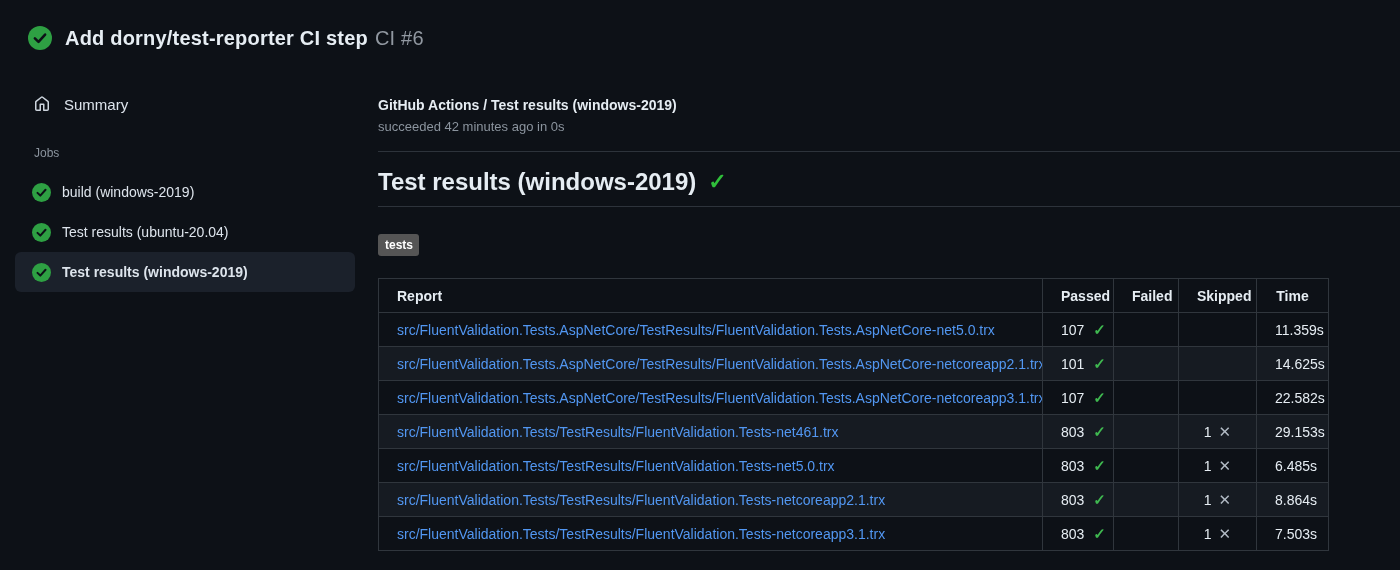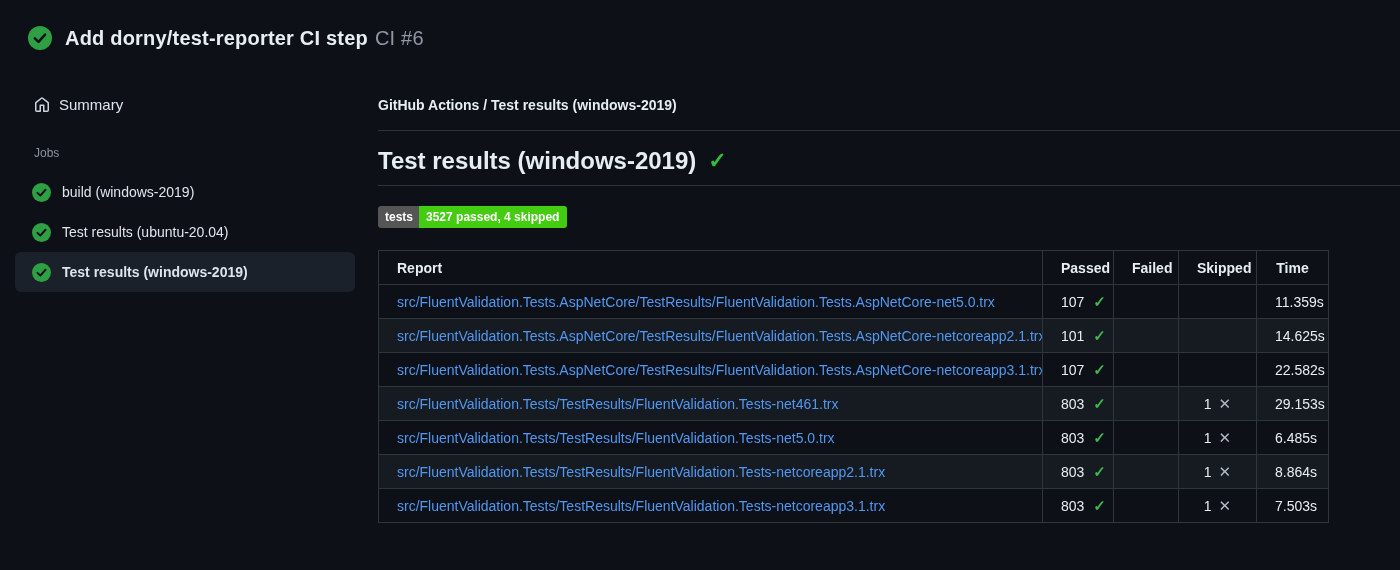--- a/index.html
+++ b/index.html
@@ -12,36 +12,36 @@
   }
   
   .top-header { height:76px; display:flex; align-items:center; padding-left:28px; }
   .top-header .status-icon { flex:none; display:inline-flex; margin-right:13px; }
   .top-header h1 { font-size:20px; font-weight:700; letter-spacing:.2px; }
   .top-header .run-number { color:#9198a1; font-weight:400; margin-left:7px; }
 
   
   .layout { display:flex; align-items:flex-start; }
   .sidebar { width:378px; flex:none; padding:12px 0 0 15px; }
-  .summary-item { display:flex; align-items:flex-end; gap:9px; padding:8px 8px 8px 19px; width:340px; border-radius:6px; font-size:15px; color:#dde4ec; cursor:pointer; }
+  .summary-item { display:flex; align-items:flex-start; gap:14px; padding:8px 8px 8px 19px; width:340px; border-radius:6px; font-size:15px; color:#dde4ec; cursor:pointer; }
   .jobs-label { margin:25px 0 12px 19px; font-size:12px; color:#8b949e; }
   .job-item { display:flex; align-items:center; gap:11px; height:40px; padding-left:17px; width:340px; border-radius:6px; font-size:14px; color:#dde4ec; cursor:pointer; }
   .job-item.selected { background:#1b212b; font-weight:700; }
   .check-circle, .home-icon { display:inline-flex; flex:none; }
 
   
   .main { flex:1; padding-top:21px; min-width:0; }
   .run-title { font-size:14px; font-weight:700; }
   .run-status { font-size:13px; color:#8b949e; margin-top:6px; }
   .divider { border-top:1px solid #2d333b; margin-top:17px; }
   .section-heading { margin-top:16px; font-size:24px; font-weight:600; padding-bottom:10px; border-bottom:1px solid #2d333b; display:flex; align-items:center; }
   .section-heading .heading-check { color:#2fbf3a; font-size:22px; font-weight:700; margin-left:12px; line-height:1; }
 
   
-  .badge { display:inline-flex; margin-top:20px; border-radius:3px; overflow:hidden; font-size:12px; font-weight:700; color:#ffffff; line-height:1; }
+  .badge { display:inline-flex; margin-top:27px; border-radius:3px; overflow:hidden; font-size:12px; font-weight:700; color:#ffffff; line-height:1; }
   .badge .badge-label { padding:5px 6px 5px 7px; }
   .badge .badge-value { padding:5px 8px 5px 7px; }
 
   
   table { border-collapse:collapse; width:950px; margin-top:22px; font-size:14px; table-layout:fixed; }
   col.c-report { width:664px; }
   col.c-passed { width:71px; }
   col.c-failed { width:65px; }
   col.c-skipped { width:78px; }
   col.c-time { width:72px; }
@@ -109,30 +109,30 @@
         <path d="M4.6 8.3 L7 10.6 L11.4 5.7" stroke="#0d1117" stroke-width="1.7" fill="none" stroke-linecap="round" stroke-linejoin="round"></path>
       </svg>
     </span>
     <span class="job-label">Test results (windows-2019)</span>
   </div>
 </div>
   </div>
 
   <div class="main">
     <div class="run-title">GitHub Actions / Test results (windows-2019)</div>
+    <div class="run-status">succeeded 42 minutes ago in 0s</div>
     <div class="divider"></div>
 
     <div class="section-heading">
       <span>Test results (windows-2019)</span>
       <span class="heading-check">✓</span>
     </div>
 
     <div class="badge">
       <span class="badge-label" id="badge-label" style="background: rgb(85, 85, 85);">tests</span>
-      <span class="badge-value" id="badge-value" style="background: rgb(68, 204, 17);">3527 passed, 4 skipped</span>
     </div>
 
     <table>
       <colgroup>
         <col class="c-report">
           <col class="c-passed">
           <col class="c-failed">
           <col class="c-skipped">
           <col class="c-time">
       </colgroup>

